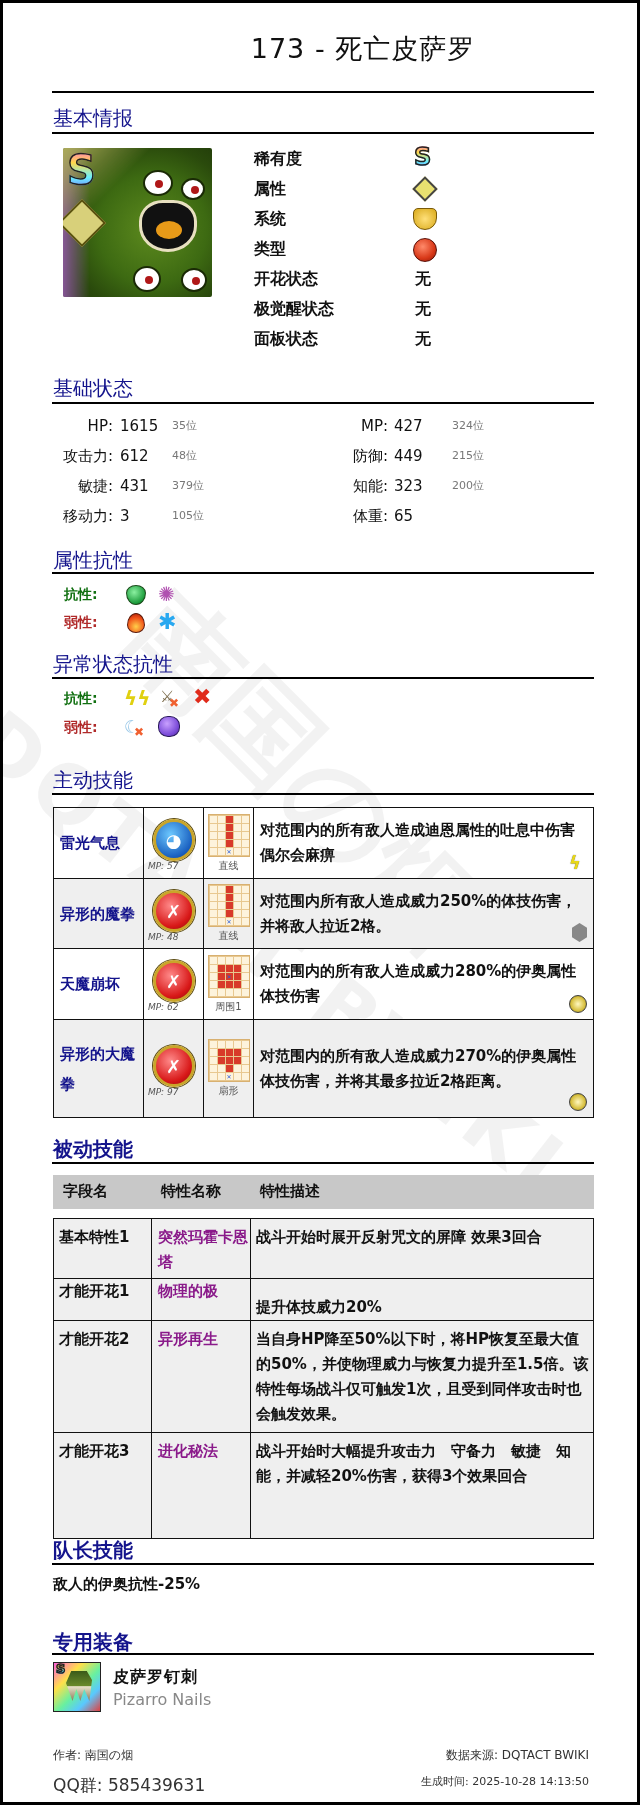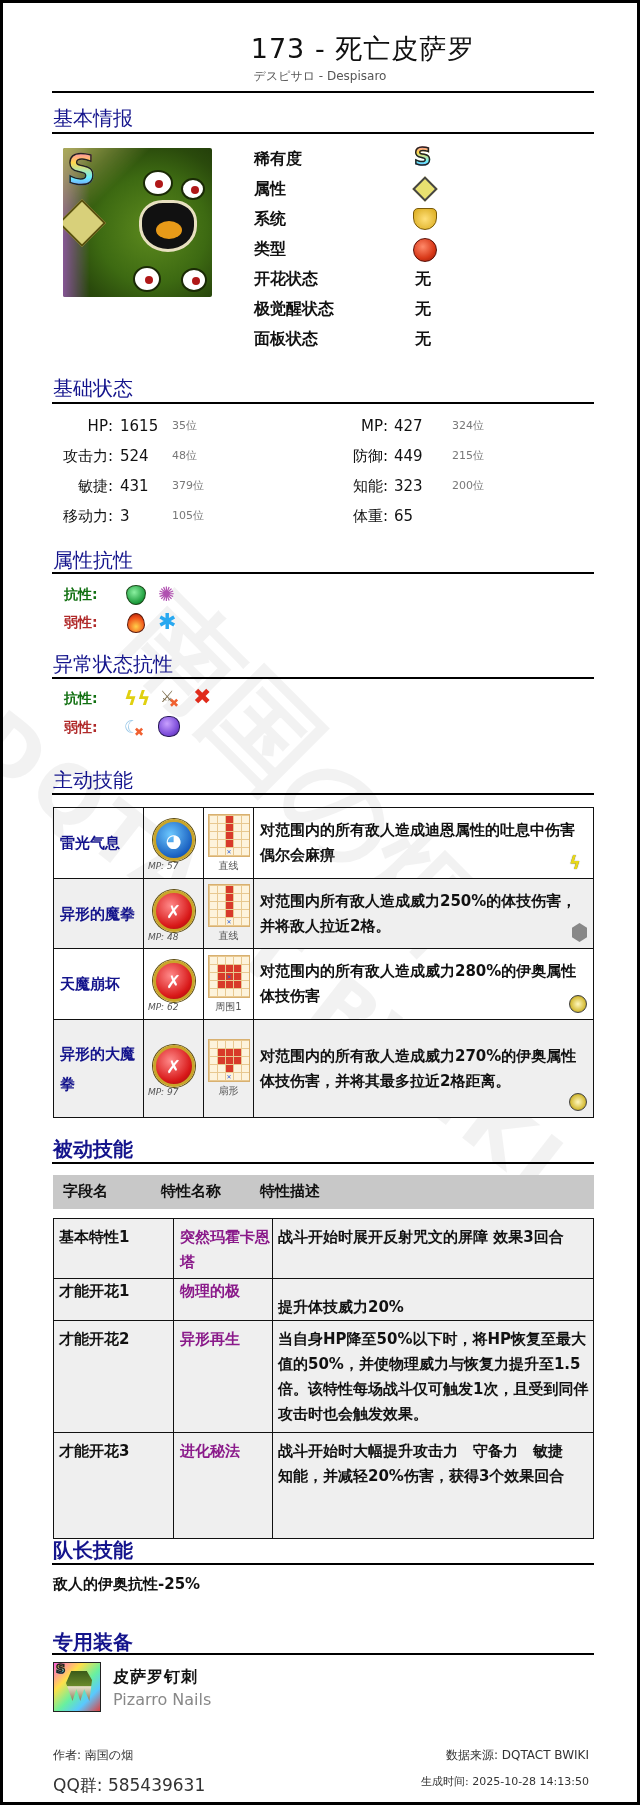--- a/index.html
+++ b/index.html
@@ -48,40 +48,39 @@
   .mp { font-size: 9px; color: #555; font-style: italic; text-align: left; padding-left: 4px; }
   .grid { display: grid; grid-template-columns: repeat(5, 7px); grid-template-rows: repeat(5, 7px); gap: 1px; background: #e8c890; padding: 1px; width: 42px; margin: 0 auto; border: 1px solid #d8b070; }
   .grid i { display: block; background: #fdf3dc; font-style: normal; font-size: 6px; color: #2a5ad8; line-height: 7px; text-align: center; }
   .grid i.on { background: #d83a2a; }
   .range-label { font-size: 10px; color: #555; margin-top: 2px; }
   .elem-badge { position: absolute; right: 6px; bottom: 6px; width: 18px; height: 18px; }
   .pas-head { left: 50px; top: 1172px; width: 541px; height: 34px; background: #c8c8c8; }
   .pas-head span { position: absolute; top: 7px; font-size: 15px; font-weight: bold; color: #111; }
   table.passive { position: absolute; left: 50px; top: 1215px; width: 541px; border-collapse: collapse; }
   table.passive td { border: 1.5px solid #111; vertical-align: top; background: #efefef; font-size: 15px; font-weight: bold; line-height: 25px; }
-  .p-field { width: 120px; padding: 6px 0 0 5px; color: #111; }
+  .p-field { width: 98px; padding: 6px 0 0 5px; color: #111; }
   .p-name { width: 99px; padding: 6px 0 0 6px; color: #8a1a8a; }
   .p-desc { padding: 6px 4px 0 5px; color: #111; }
   .leader { left: 50px; top: 1572px; font-size: 15px; font-weight: bold; }
   .equip-icon { left: 50px; top: 1659px; width: 48px; height: 50px; border: 1.5px solid #222;
     background: linear-gradient(135deg, #ff5fd8, #ffe04a 30%, #68f0a0 55%, #5ac8ff 75%, #e04040); overflow: hidden; }
   .equip-name { left: 110px; top: 1664px; font-size: 16px; font-weight: bold; color: #111; letter-spacing: 1px; }
   .equip-en { left: 110px; top: 1687px; font-size: 16px; color: #888; }
   .foot { font-size: 12px; color: #333; }
 </style>
 </head>
 <body>
 
 <div class="card">
 
   <div class="wm wm1">南国の烟</div>
   <div class="wm wm2">DQTACT BWIKI</div>
 
   <div class="abs title">173 - 死亡皮萨罗</div>
-  <div class="abs subtitle">デスピサロ - Despisaro</div>
   <div class="abs rule" style="top:88px"></div>
 
   <div class="abs sec-title" style="top:102px">基本情报</div>
   <div class="abs rule" style="top:129px;height:1.5px"></div>
 
   <div class="abs portrait">
     <div class="rb"></div>
     <div class="eye" style="left:80px;top:22px;width:30px;height:26px"></div>
     <div class="eye" style="left:118px;top:30px;width:24px;height:22px"></div>
     <div class="eye" style="left:70px;top:118px;width:28px;height:26px"></div>
@@ -113,21 +112,21 @@
   <div class="abs info-val" style="top:326px">无</div>
 
   <div class="abs sec-title" style="top:372px">基础状态</div>
   <div class="abs rule" style="top:399px;height:1.5px"></div>
 
   <div class="abs stat-label" style="left:30px;top:414px">HP:</div>
   <div class="abs stat-val" style="left:117px;top:414px">1615</div>
   <div class="abs stat-rank" style="left:169px;top:415px">35位</div>
 
   <div class="abs stat-label" style="left:30px;top:444px">攻击力:</div>
-  <div class="abs stat-val" style="left:117px;top:444px">524</div>
+  <div class="abs stat-val" style="left:117px;top:444px">612</div>
   <div class="abs stat-rank" style="left:169px;top:445px">48位</div>
 
   <div class="abs stat-label" style="left:30px;top:474px">敏捷:</div>
   <div class="abs stat-val" style="left:117px;top:474px">431</div>
   <div class="abs stat-rank" style="left:169px;top:475px">379位</div>
 
   <div class="abs stat-label" style="left:30px;top:504px">移动力:</div>
   <div class="abs stat-val" style="left:117px;top:504px">3</div>
   <div class="abs stat-rank" style="left:169px;top:505px">105位</div>
 

